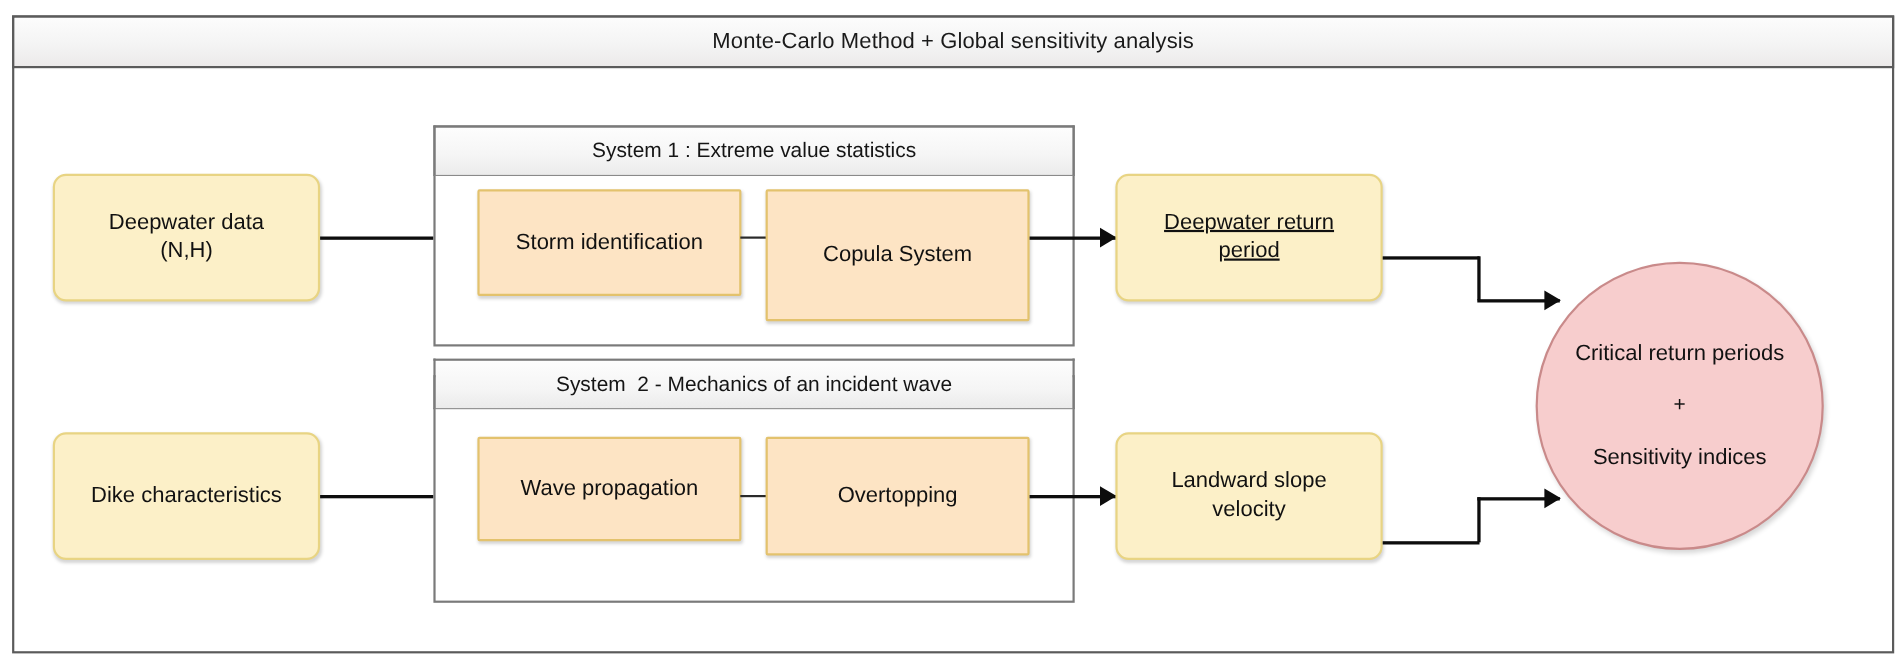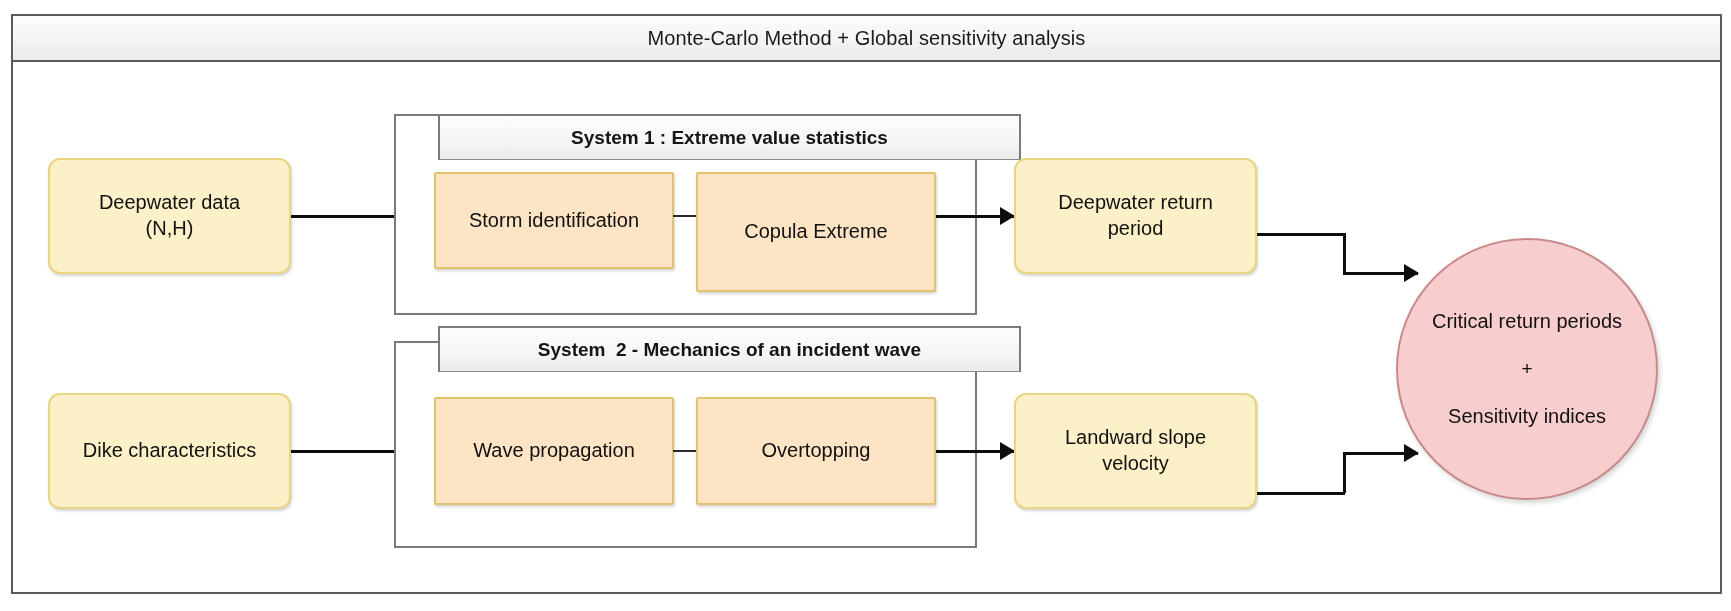--- a/index.html
+++ b/index.html
@@ -25,21 +25,21 @@
   
   .sys-panel{
     position:absolute;box-sizing:border-box;
     border:2px solid #7a7a7a;background:#ffffff;
   }
   .sys-header{
     position:absolute;box-sizing:border-box;
     border:2px solid #7a7a7a;border-bottom:1px solid #8a8a8a;
     background:linear-gradient(180deg,#fdfdfd 0%,#f5f5f5 60%,#ebebeb 100%);
     display:flex;align-items:center;justify-content:center;
-    font-weight:bold;font-size:19px;color:#151515;white-space:pre;margin-left:44px;
+    font-weight:normal;font-size:19px;color:#151515;white-space:pre;
   }
 
   
   .node-round{
     position:absolute;box-sizing:border-box;
     background:#fcf0c8;border:2px solid #e8d483;border-radius:12px;
     display:flex;align-items:center;justify-content:center;text-align:center;
     font-size:20px;color:#111111;line-height:1.28;
     box-shadow:1px 2px 3px rgba(0,0,0,.17);
   }
@@ -92,27 +92,27 @@
     <span>System 1 : Extreme value statistics</span>
   </div>
 
   <div class="node-sq" style="left:434px;top:172px;width:240px;height:97px;">
     <span style="white-space:pre-line;">Storm identification</span>
   </div>
 
   <div class="plainline" style="left:673px;top:215px;width:24px;"></div>
 
   <div class="node-sq" style="left:696px;top:172px;width:240px;height:120px;">
-    <span style="white-space:pre-line;">Copula Extreme</span>
+    <span style="white-space:pre-line;">Copula System</span>
   </div>
 
   <div class="hline" style="left:936px;top:215px;width:79px;"></div>
   <div class="arrowhead" style="left:1000px;top:207px;"></div>
 
-  <div class="node-round" style="left:1014px;top:158px;width:243px;height:116px;">
+  <div class="node-round" style="left:1014px;top:158px;width:243px;height:116px;text-decoration:underline;">
     <span style="white-space:pre-line;">Deepwater return
 period</span>
   </div>
 
   <div class="hline" style="left:1257px;top:233px;width:88px;"></div>
   <div class="vline" style="left:1343px;top:233px;height:40px;"></div>
   <div class="hline" style="left:1343px;top:272px;width:75px;"></div>
   <div class="arrowhead" style="left:1404px;top:264px;"></div>
 
   <div class="node-round" style="left:48px;top:393px;width:243px;height:116px;">
@@ -120,21 +120,21 @@
   </div>
 
   <div class="hline" style="left:291px;top:450px;width:146px;"></div>
   <div class="arrowhead" style="left:422px;top:442px;"></div>
 
   <div class="sys-panel" style="left:394px;top:341px;width:583px;height:207px;"></div>
   <div class="sys-header" style="left:394px;top:326px;width:583px;height:46px;">
     <span>System  2 - Mechanics of an incident wave</span>
   </div>
 
-  <div class="node-sq" style="left:434px;top:397px;width:240px;height:108px;">
+  <div class="node-sq" style="left:434px;top:397px;width:240px;height:95px;">
     <span style="white-space:pre-line;">Wave propagation</span>
   </div>
 
   <div class="plainline" style="left:673px;top:450px;width:24px;"></div>
 
   <div class="node-sq" style="left:696px;top:397px;width:240px;height:108px;">
     <span style="white-space:pre-line;">Overtopping</span>
   </div>
 
   <div class="hline" style="left:936px;top:450px;width:79px;"></div>

